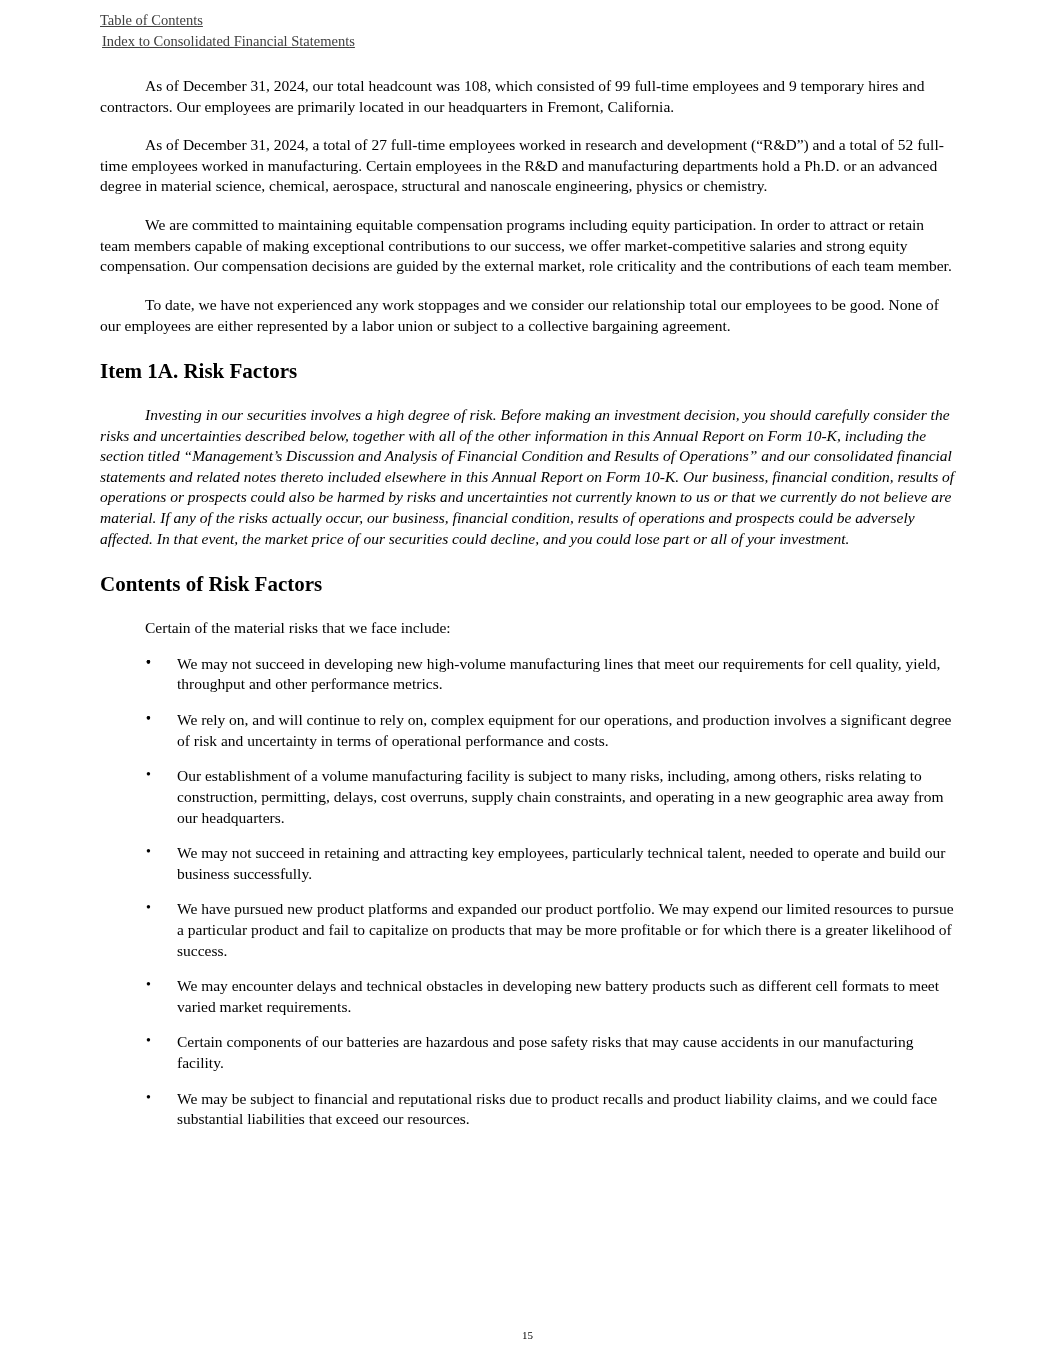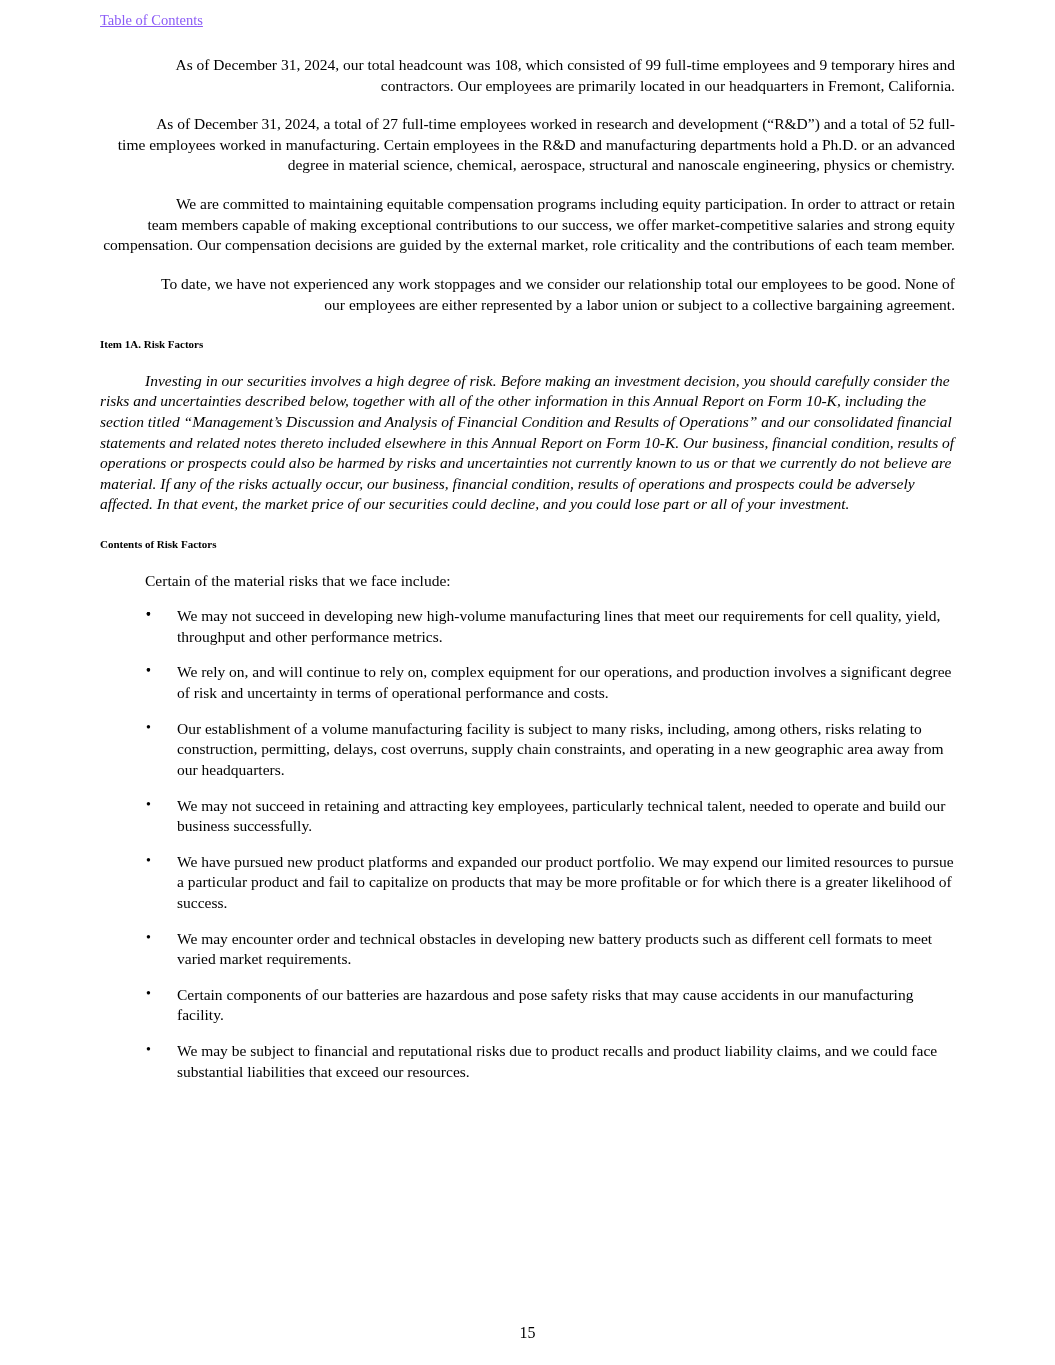--- a/index.html
+++ b/index.html
@@ -14,36 +14,36 @@
     font-size: 15.5px;
     line-height: 1.33;
     color: #000000;
     padding: 10px 100px 0 100px;
     overflow: hidden;
   }
   .top-links { margin-bottom: 24px; }
   .top-links .link-row { line-height: 1.45; font-size: 14.5px; }
   .top-links .link-row.indent { padding-left: 2px; }
   .doc-link {
-    color: #8b5cf6;
+    color: #404040;
     text-decoration: underline;
     cursor: pointer;
   }
   p.body-para {
     text-indent: 45px;
     margin-bottom: 18px;
-    text-align: right;
+    text-align: left;
   }
   p.italic-para {
     font-style: italic;
     text-indent: 45px;
     margin-bottom: 20px;
   }
   h3.section-heading {
-    font-size: 11px;
+    font-size: 21px;
     font-weight: bold;
     margin: 22px 0 19px 0;
   }
   p.list-intro {
     text-indent: 45px;
   }
   ul.risk-list {
     list-style: none;
     margin-left: 77px;
     margin-right: 0;
@@ -57,31 +57,34 @@
     left: -31px;
     top: 0;
     font-size: 14px;
   }
   .page-footer {
     position: absolute;
     left: 0;
     right: 0;
     bottom: 22px;
     text-align: center;
-    font-size: 16px;
+    font-size: 11px;
   }
 </style>
 </head>
 <body>
 
 <div class="page">
 
   <div class="top-links">
     <div class="link-row">
       <a class="doc-link" href="#">Table of Contents</a>
+    </div>
+    <div class="link-row indent">
+      <a class="doc-link" href="#">Index to Consolidated Financial Statements</a>
     </div>
   </div>
 
   <p class="body-para">As of December 31, 2024, our total headcount was 108, which consisted of 99 full-time employees and 9 temporary hires and contractors. Our employees are primarily located in our headquarters in Fremont, California.</p>
   <p class="body-para">As of December 31, 2024, a total of 27 full-time employees worked in research and development (“R&amp;D”) and a total of 52 full-time employees worked in manufacturing. Certain employees in the R&amp;D and manufacturing departments hold a Ph.D. or an advanced degree in material science, chemical, aerospace, structural and nanoscale engineering, physics or chemistry.</p>
   <p class="body-para">We are committed to maintaining equitable compensation programs including equity participation. In order to attract or retain team members capable of making exceptional contributions to our success, we offer market-competitive salaries and strong equity compensation. Our compensation decisions are guided by the external market, role criticality and the contributions of each team member.</p>
   <p class="body-para">To date, we have not experienced any work stoppages and we consider our relationship total our employees to be good. None of our employees are either represented by a labor union or subject to a collective bargaining agreement.</p>
 
   <h3 class="section-heading">Item 1A. Risk Factors</h3>
 
@@ -116,21 +119,21 @@
     <li>
       <span class="bullet-marker">•</span>
       <span>We may not succeed in retaining and attracting key employees, particularly technical talent, needed to operate and build our business successfully.</span>
     </li>
     <li>
       <span class="bullet-marker">•</span>
       <span>We have pursued new product platforms and expanded our product portfolio. We may expend our limited resources to pursue a particular product and fail to capitalize on products that may be more profitable or for which there is a greater likelihood of success.</span>
     </li>
     <li>
       <span class="bullet-marker">•</span>
-      <span>We may encounter order and technical obstacles in developing new battery products such as different cell formats to meet varied market requirements.</span>
+      <span>We may encounter delays and technical obstacles in developing new battery products such as different cell formats to meet varied market requirements.</span>
     </li>
     <li>
       <span class="bullet-marker">•</span>
       <span>Certain components of our batteries are hazardous and pose safety risks that may cause accidents in our manufacturing facility.</span>
     </li>
     <li>
       <span class="bullet-marker">•</span>
       <span>We may be subject to financial and reputational risks due to product recalls and product liability claims, and we could face substantial liabilities that exceed our resources.</span>
     </li>
   </ul>

